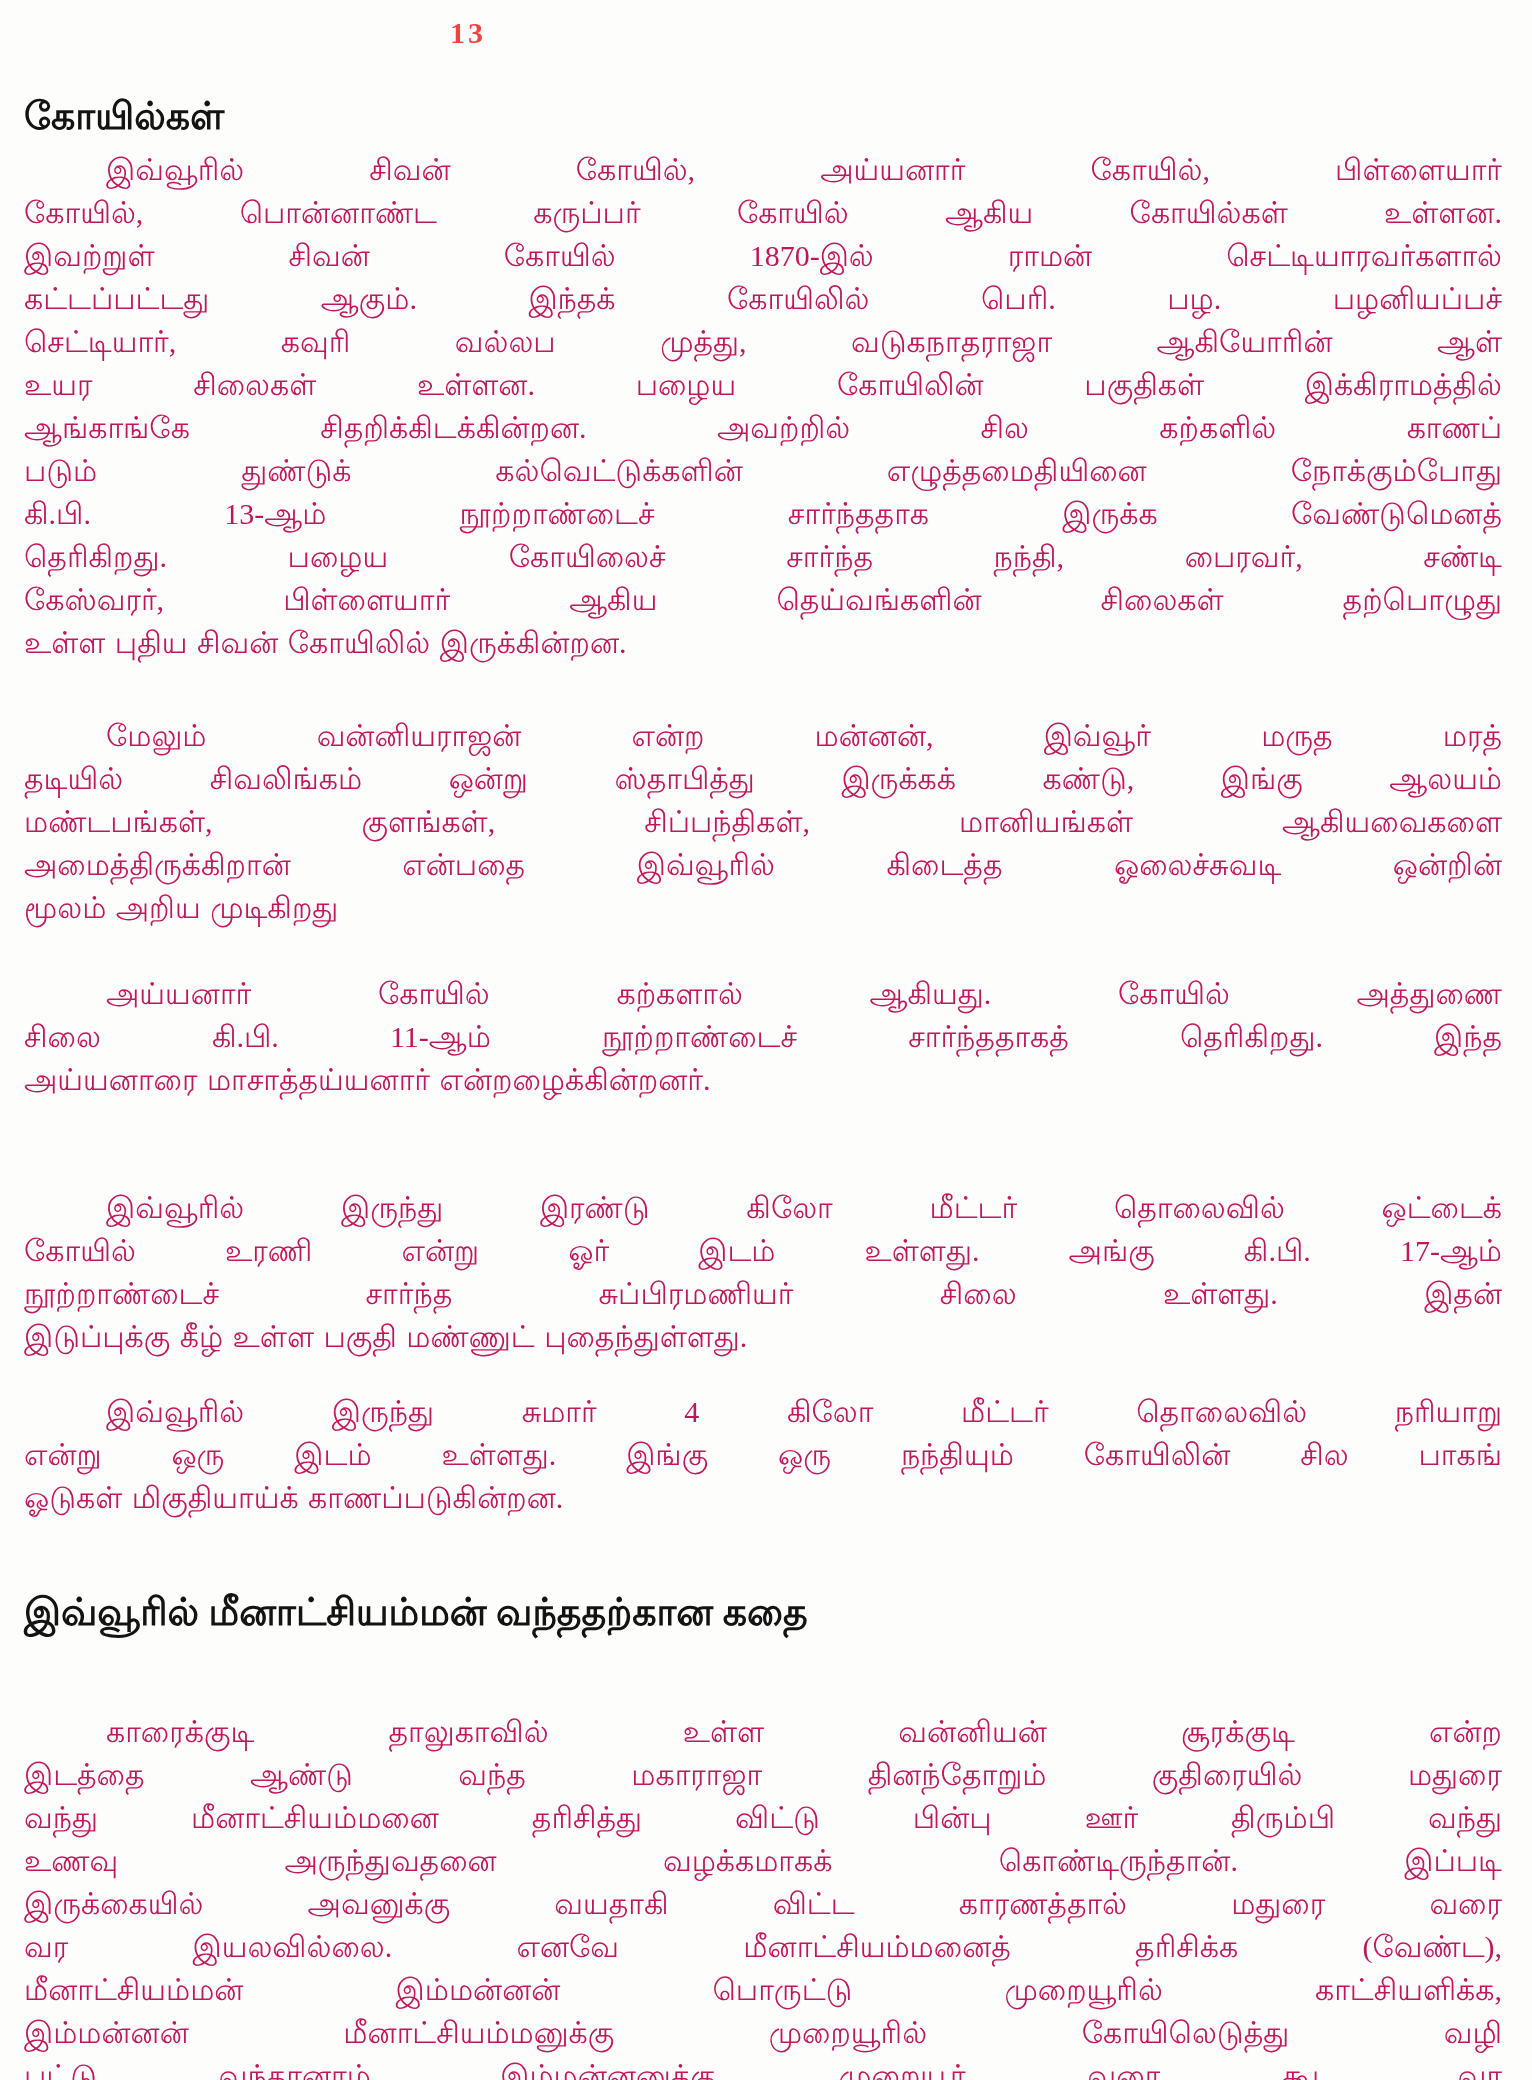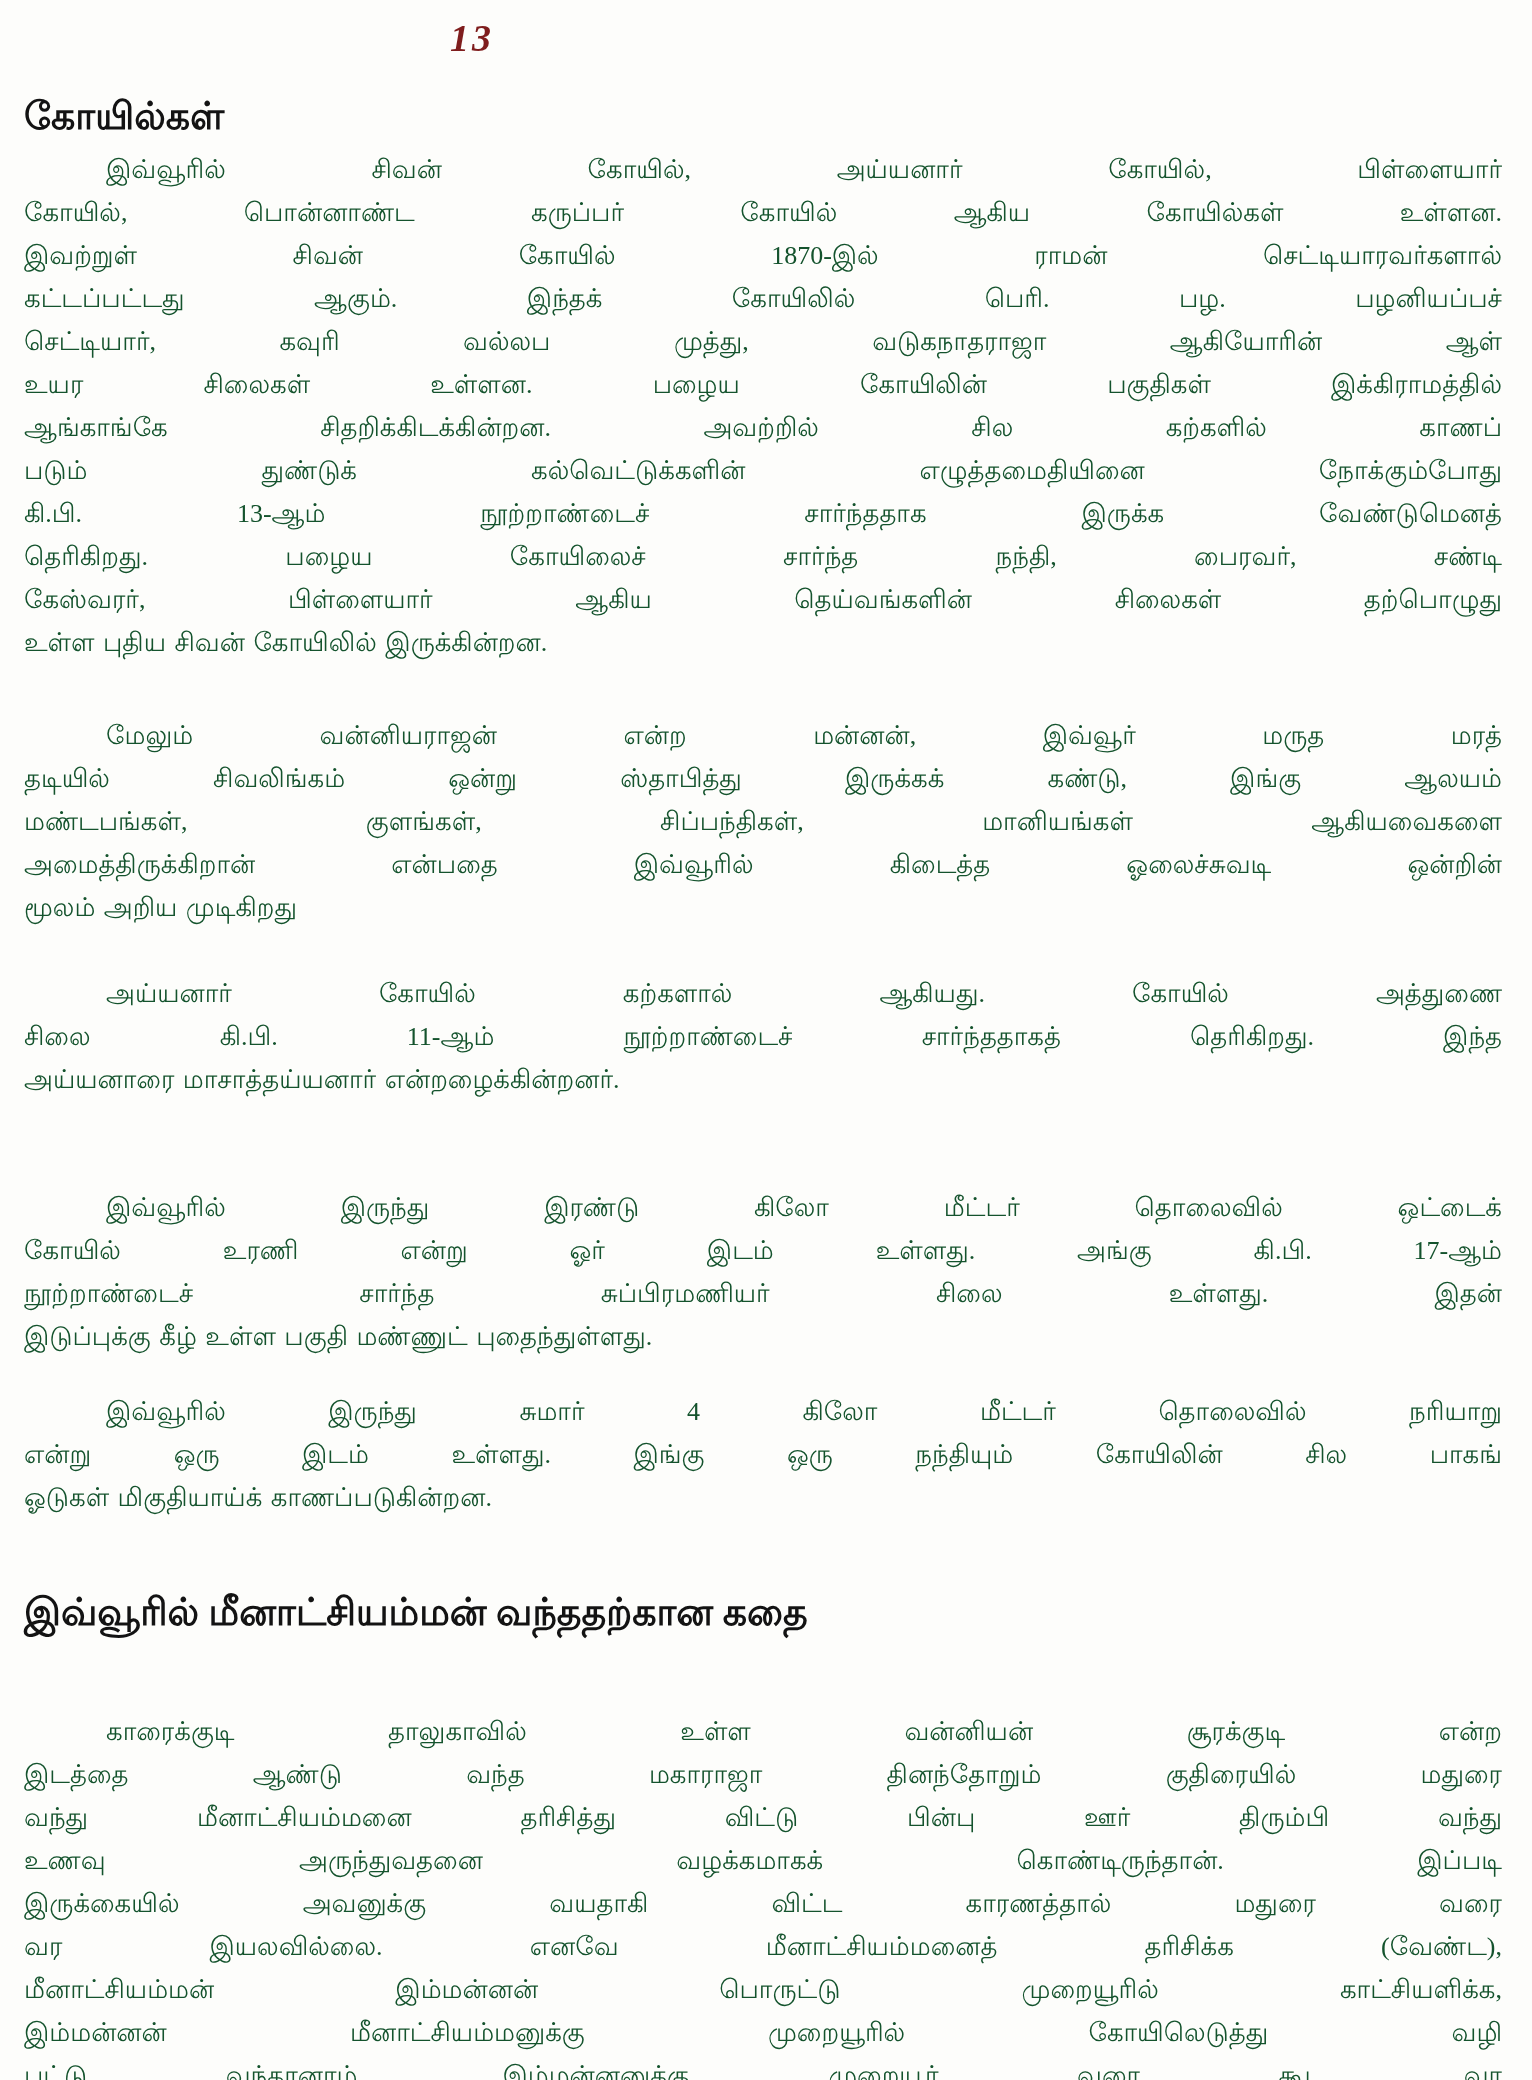--- a/index.html
+++ b/index.html
@@ -13,25 +13,24 @@
     height: 2080px;
     background: #fdfdfb;
     color: #121212;
     font-family: "Liberation Serif", "DejaVu Serif", serif;
     overflow: hidden;
   }
   .pagenum {
     position: absolute;
     top: 16px;
     left: 450px;
-    font-size: 38px;
-    font-style: italic;
+    font-size: 30px;
     font-weight: bold;
     letter-spacing: 3px;
-    color: #7f1d1d;
+    color: #ef4444;
   }
   .heading {
     position: absolute;
     left: 24px;
     right: 30px;
     margin: 0;
     font-size: 38px;
     font-weight: bold;
     color: #131313;
   }
@@ -42,28 +41,28 @@
     left: 24px;
     width: 1478px;
   }
   .para-1 { top: 148px; }
   .para-2 { top: 714px; }
   .para-3 { top: 972px; }
   .para-4 { top: 1186px; }
   .para-5 { top: 1390px; }
   .para-6 { top: 1710px; }
   .line {
-    font-size: 26px;
+    font-size: 30px;
     line-height: 43px;
     height: 43px;
     overflow: hidden;
     text-align: justify;
     text-align-last: justify;
     word-spacing: 2px;
-    color: #14532d;
+    color: #be185d;
   }
   .line.last {
     text-align-last: left;
   }
   .para .line:first-child {
     text-indent: 82px;
   }
 </style>
 </head>
 <body>

